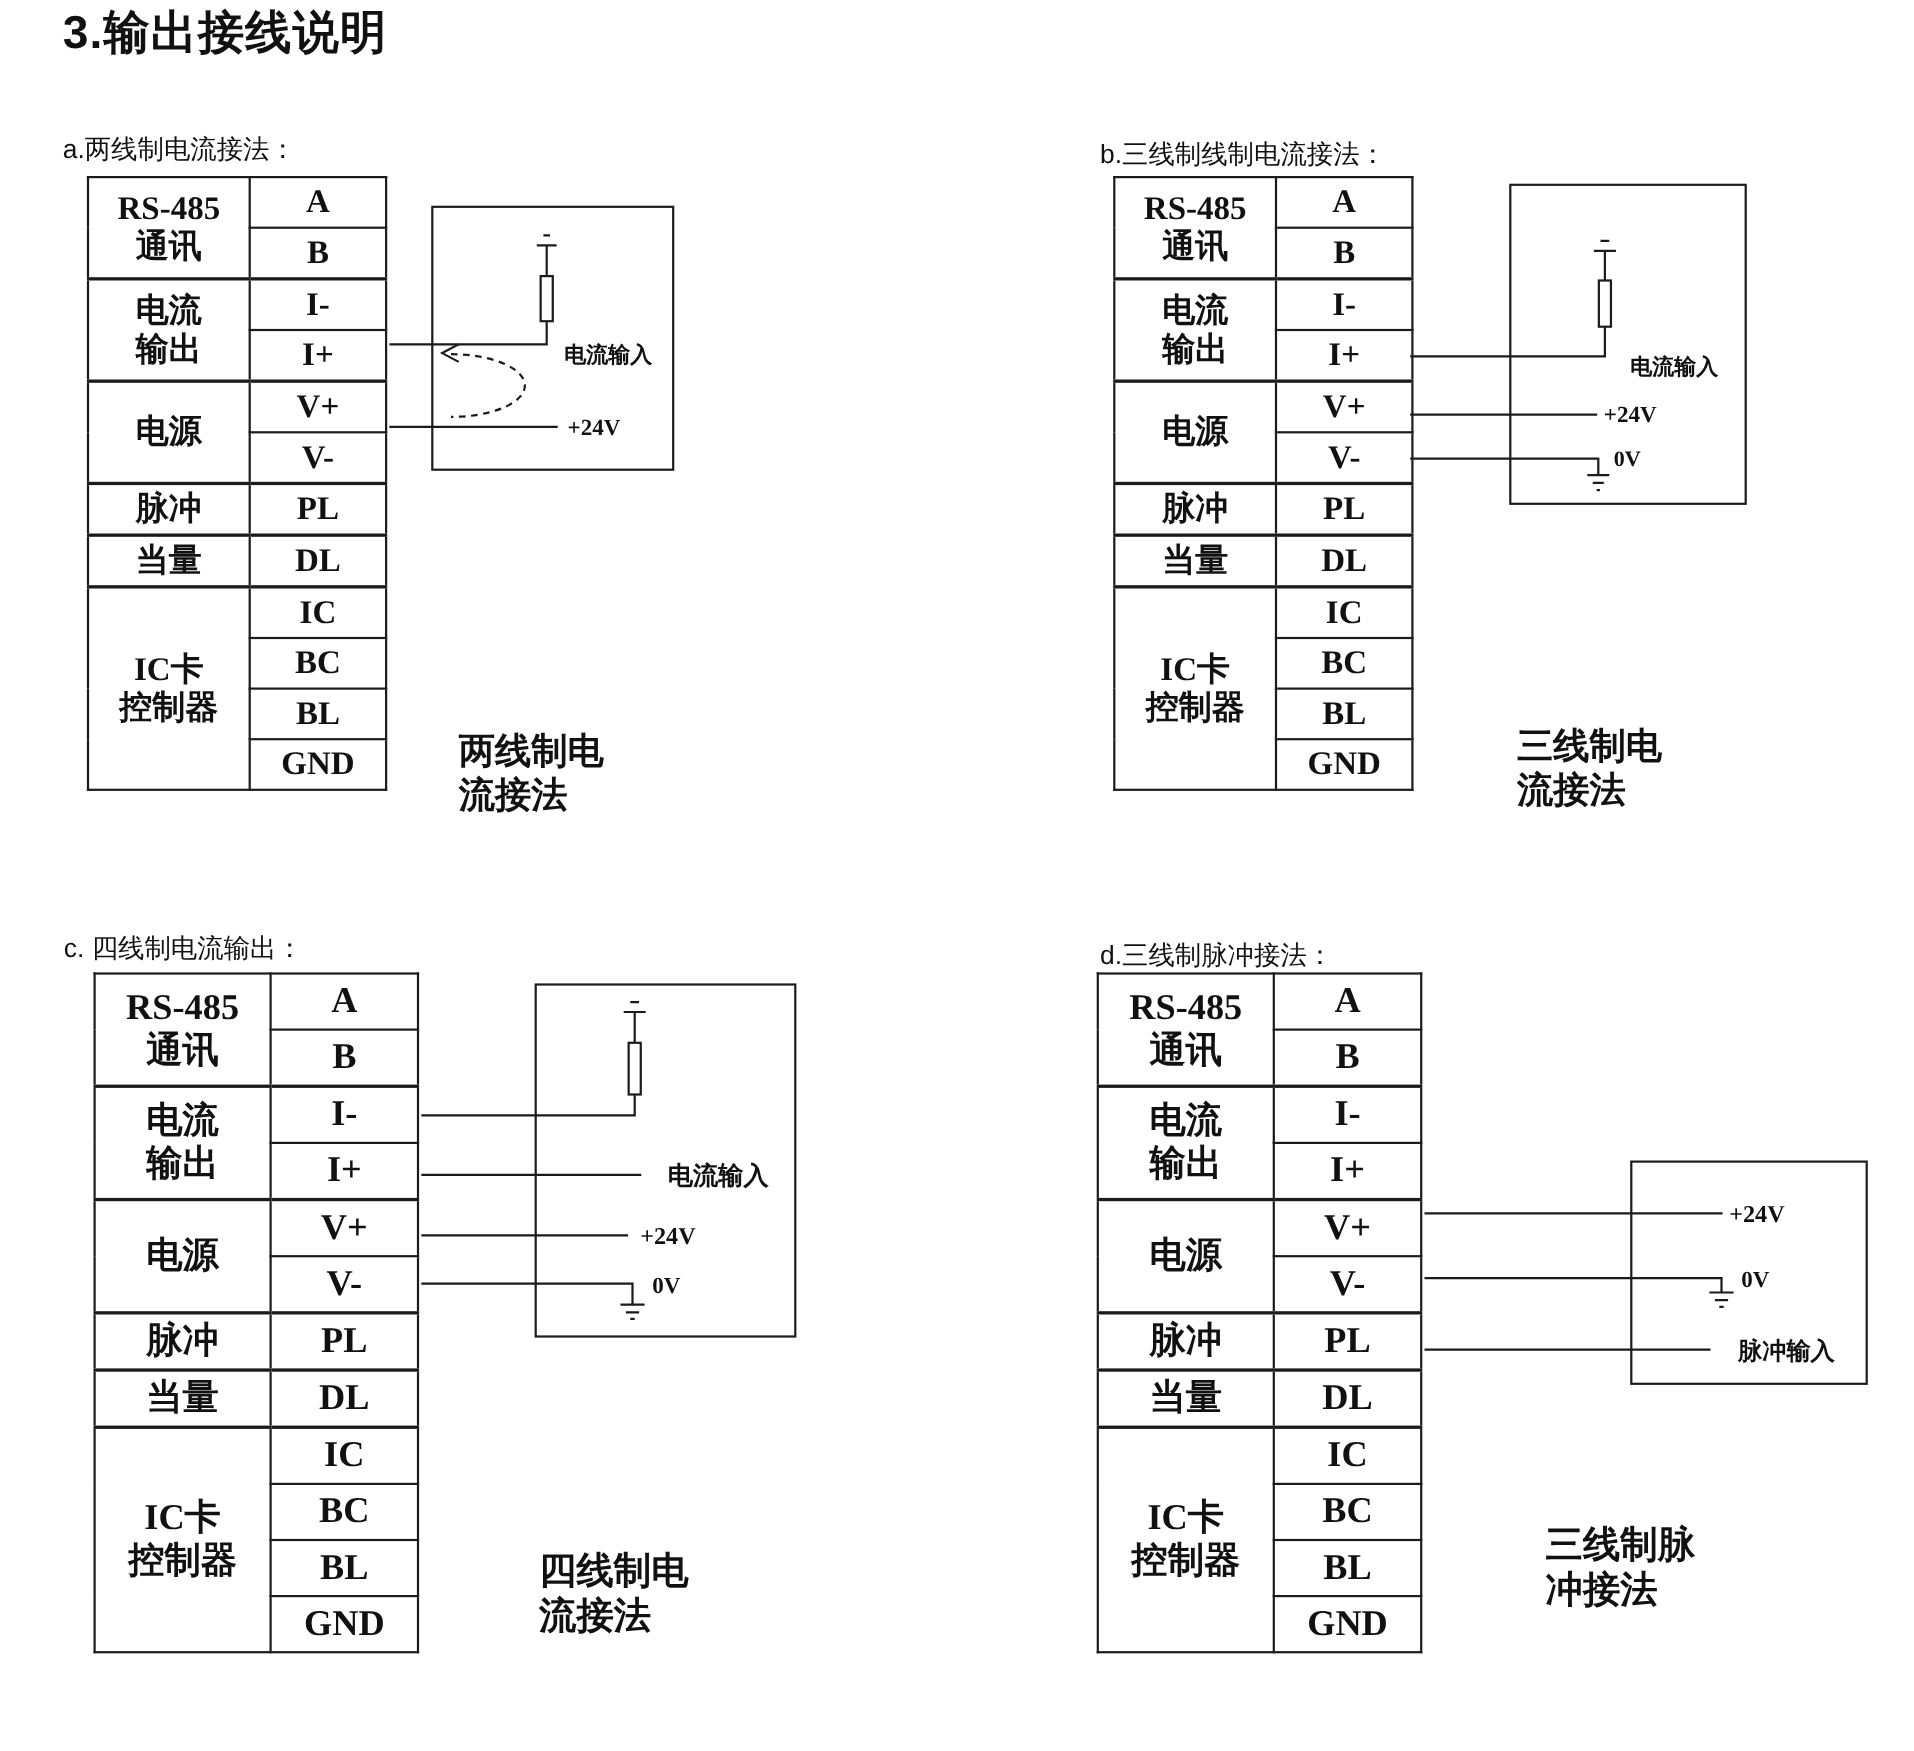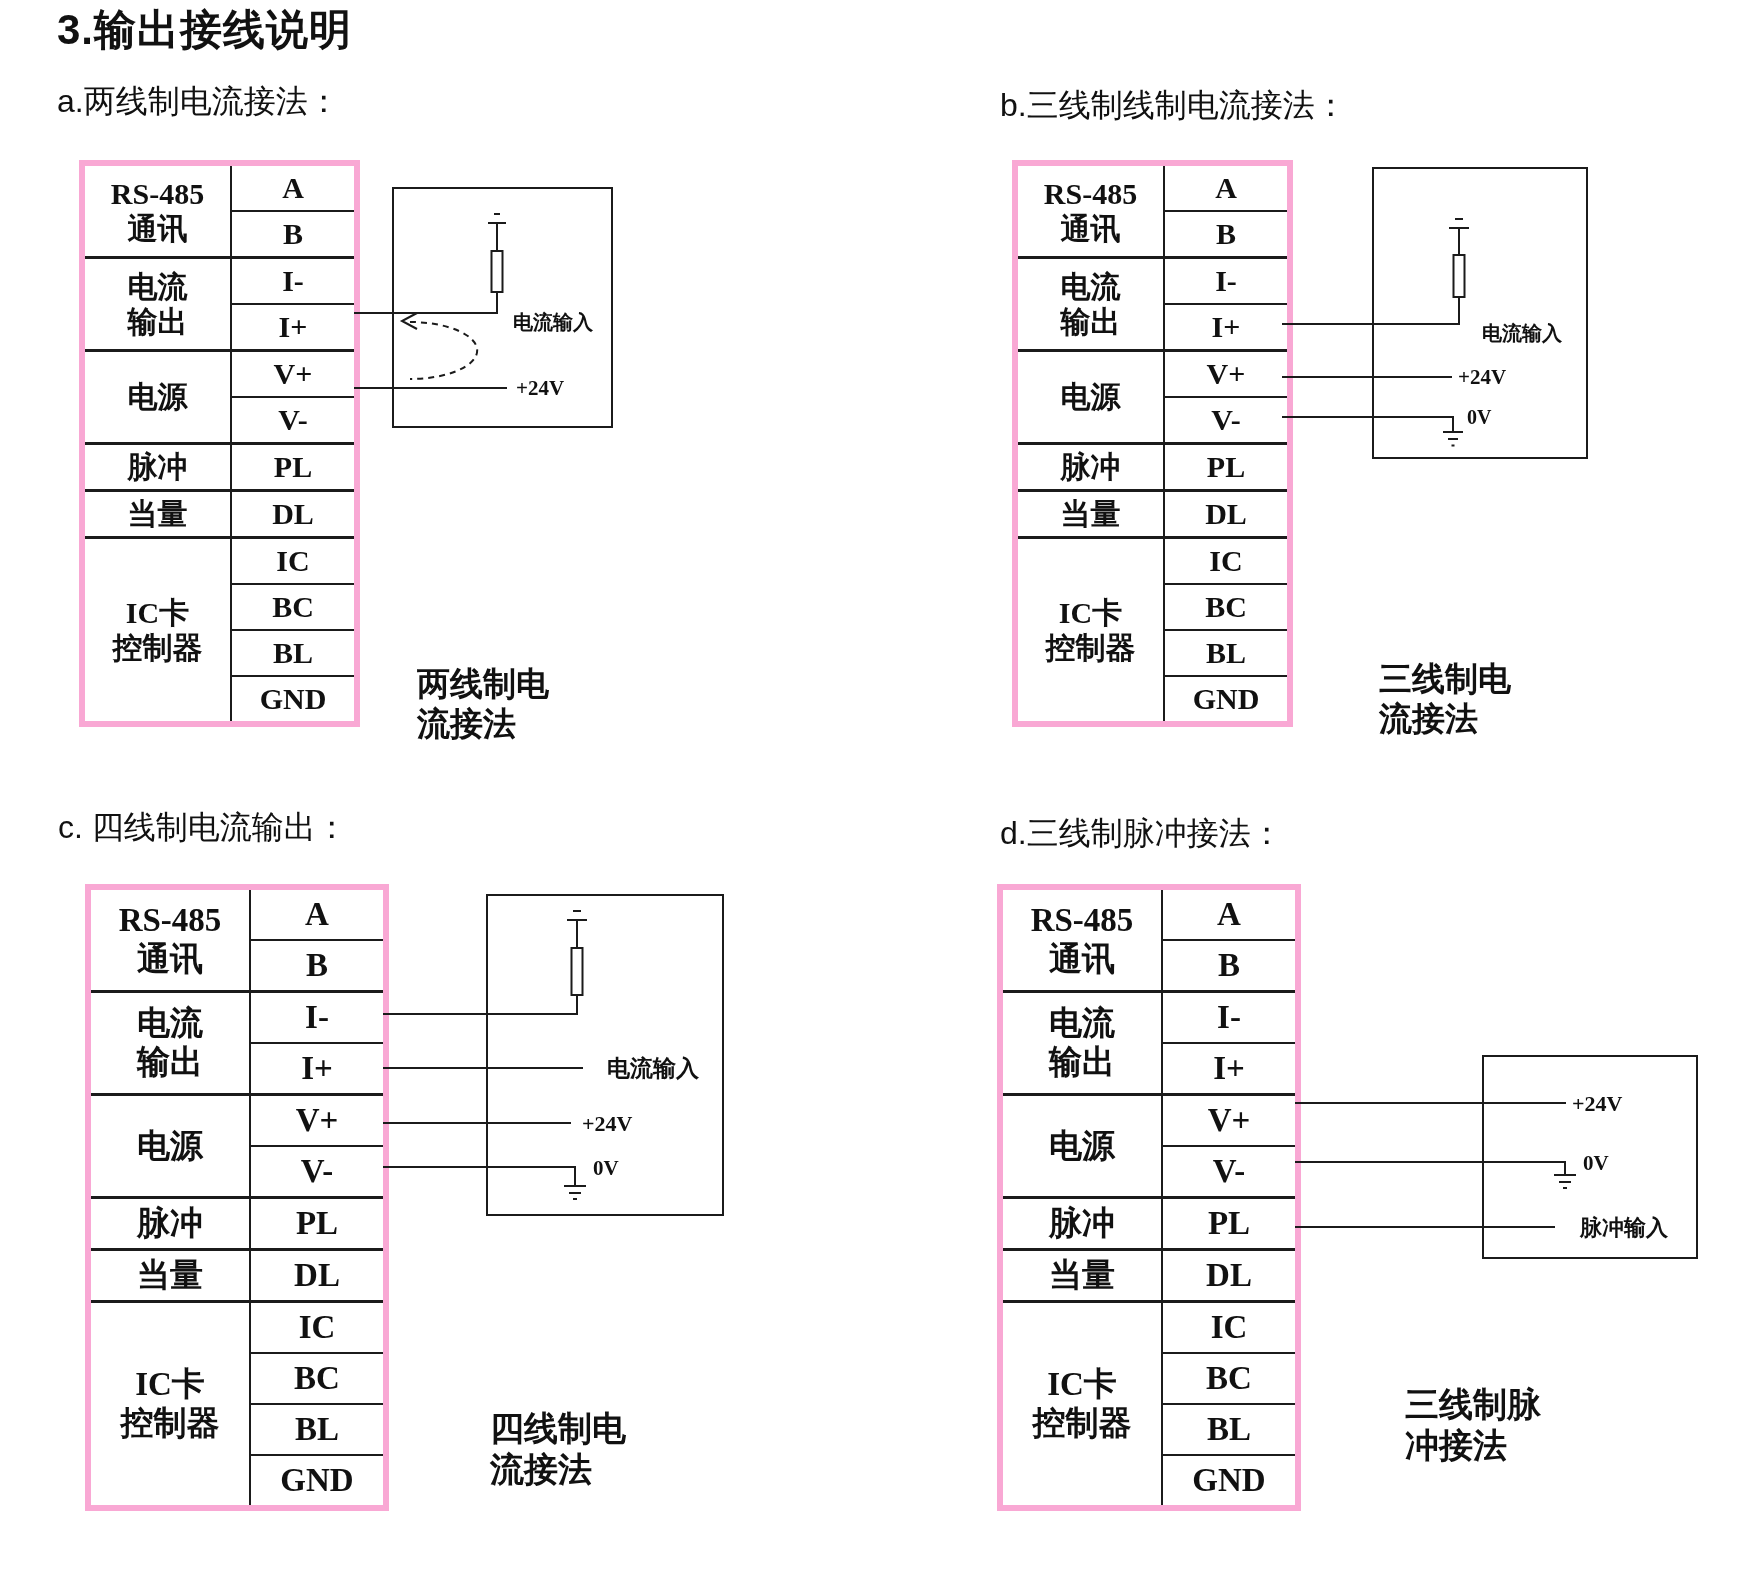--- a/index.html
+++ b/index.html
@@ -1,32 +1,32 @@
 <!DOCTYPE html>
 <html><head>
 <meta charset="utf-8">
 <style>
   html,body{margin:0;padding:0;background:#fff;}
   .page{position:relative;width:1740px;height:1592px;background:#fff;overflow:hidden;
         font-family:"Liberation Sans",sans-serif;color:#111;border-radius:16px;}
   .doc-title{position:absolute;left:57px;top:2px;font-size:42px;font-weight:bold;
              letter-spacing:1px;white-space:nowrap;}
-  .sec-heading{position:absolute;font-size:32px;font-weight:400;white-space:nowrap;}
+  .sec-heading{position:absolute;font-size:24px;font-weight:400;white-space:nowrap;margin-top:40px;}
   #h-a{left:57px;top:80px;}
   #h-b{left:1000px;top:84px;}
   #h-c{left:58px;top:806px;}
   #h-d{left:1000px;top:812px;}
 
   .tablehost{position:absolute;}
   #t-a{left:79px;top:160px;}
   #t-b{left:1012px;top:160px;}
   #t-c{left:85px;top:884px;}
   #t-d{left:997px;top:884px;}
 
-  table.term{border-collapse:collapse;border:6px solid #f9a8d4;table-layout:fixed;}
+  table.term{border-collapse:collapse;border:2px solid #f9a8d4;table-layout:fixed;}
   table.term td{border:2px solid #1b1b1b;text-align:center;vertical-align:middle;
         font-family:"Liberation Serif","DejaVu Serif",serif;font-weight:700;
         padding:0;line-height:1.18;}
   table.term tr.grp-start td{border-top-width:3px;margin-left:34px;}
   table.term td.grp{white-space:pre-line;}
   .size-ab td{height:44px;font-size:30px;}
   .size-ab td.grp{width:145px;}
   .size-ab td.pin{width:122px;}
   .size-cd td{height:49px;font-size:33px;}
   .size-cd td.grp{width:158px;}

